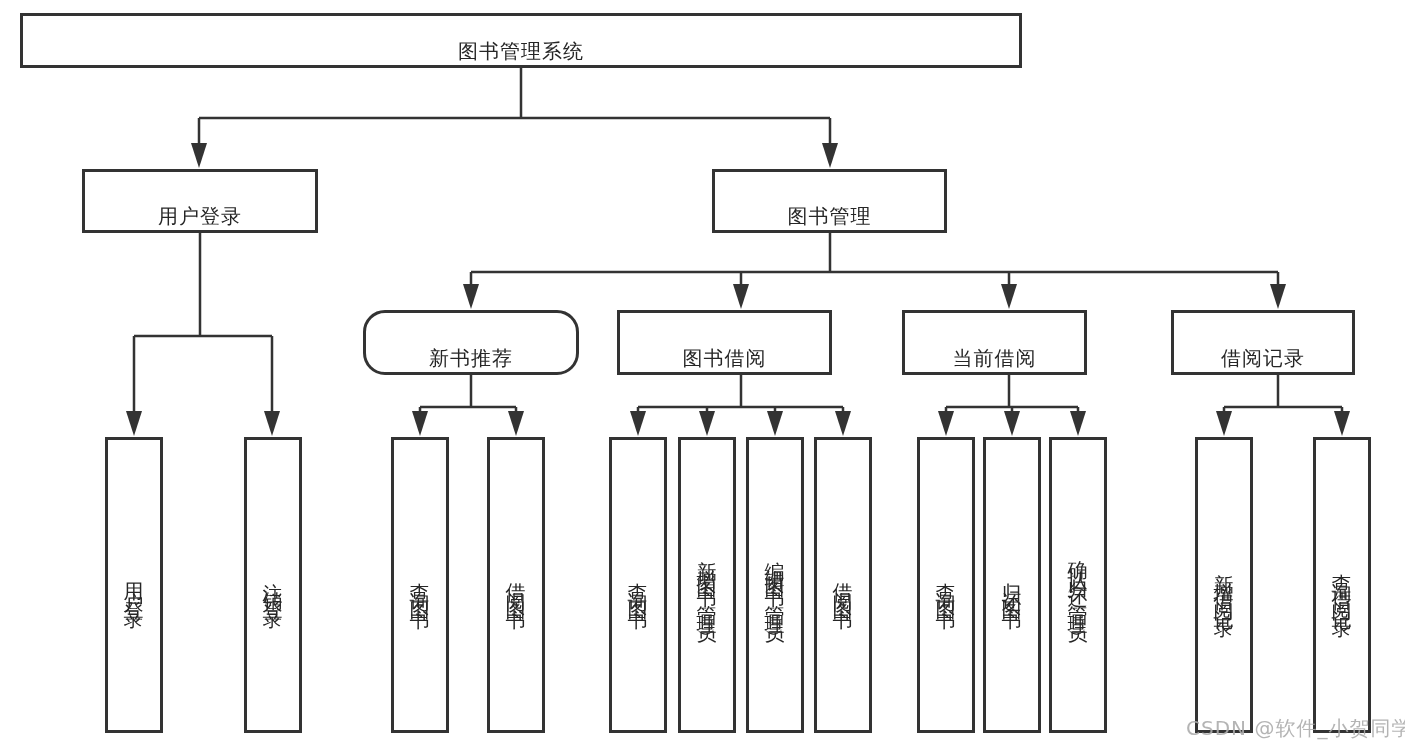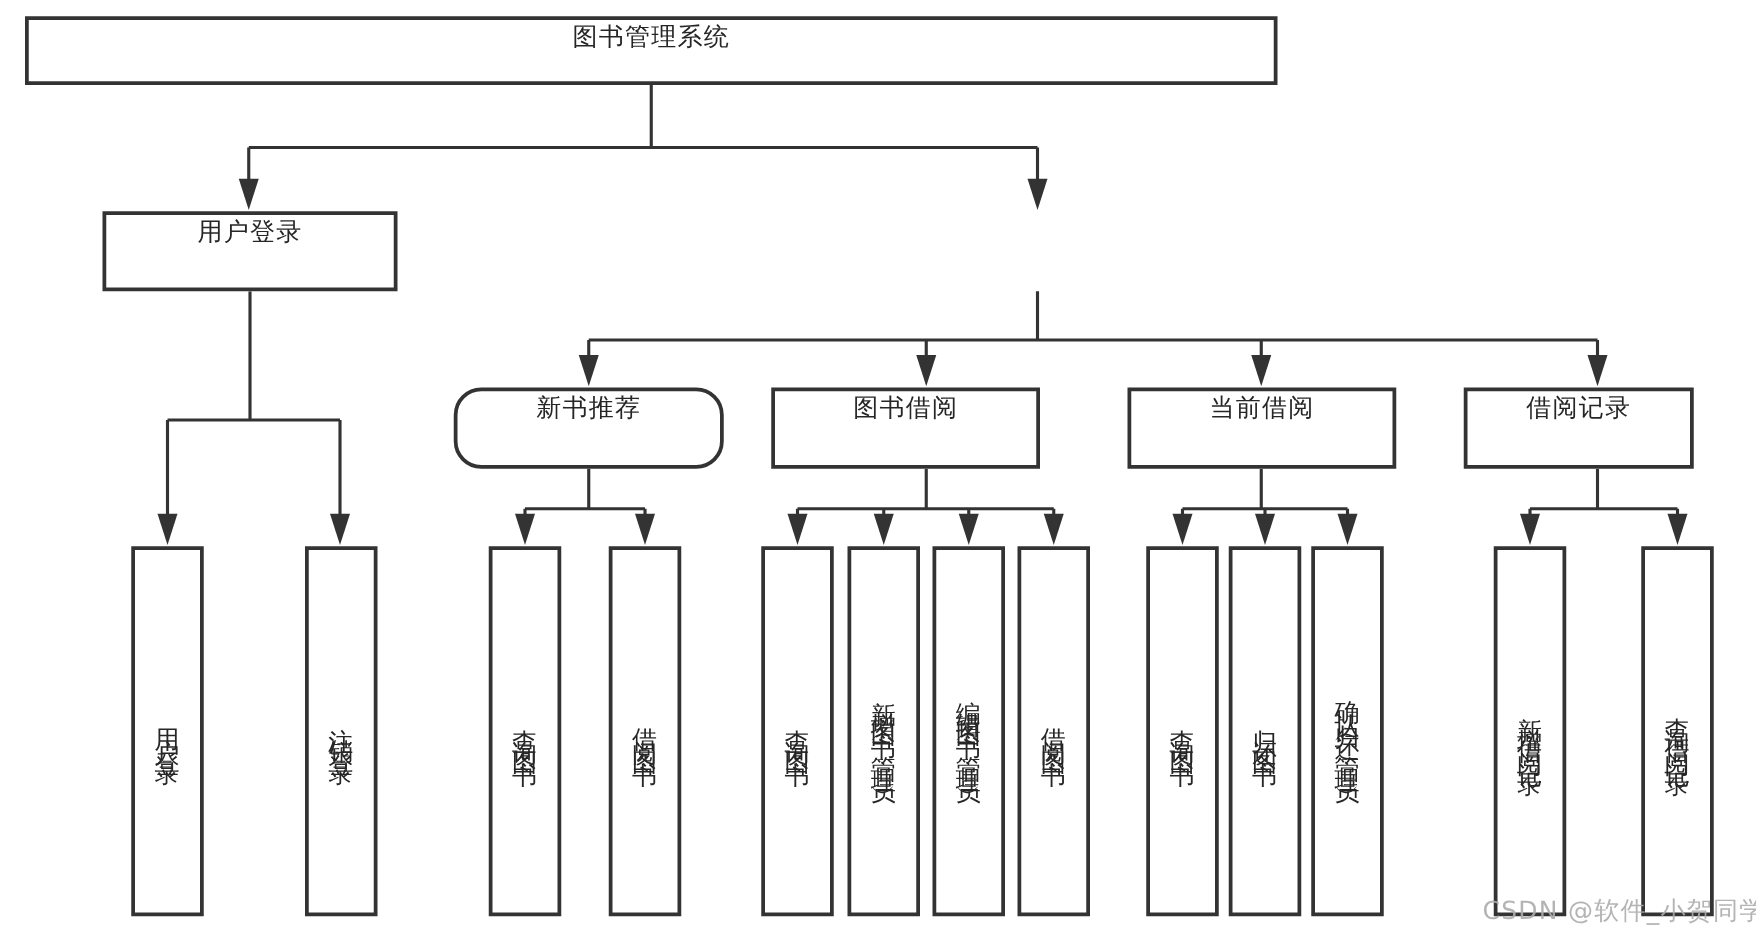--- a/index.html
+++ b/index.html
@@ -19,21 +19,21 @@
     left: 0; top: 0;
     width: 1405px; height: 747px;
     pointer-events: none;
   }
 
   .box {
     position: absolute;
     border: 3px solid #333333;
     background: #ffffff;
     display: flex;
-    align-items: flex-start;
+    align-items: flex-end;
     justify-content: center;
     color: #262626;
     font-size: 20px;
     letter-spacing: 1px;
     z-index: 2;
   }
 
   .leaf {
     position: absolute;
     top: 437px;
@@ -122,28 +122,31 @@
     </g>
   </svg>
 
   <div class="box" style="left:20px; top:13px; width:1002px; height:55px;">
     <span>图书管理系统</span>
   </div>
 
   <div class="box" style="left:82px; top:169px; width:236px; height:64px;">
     <span>用户登录</span>
   </div>
+  <div class="box" style="left:712px; top:169px; width:235px; height:64px;">
+    <span>图书管理</span>
+  </div>
 
   <div class="box" style="left:363px; top:310px; width:216px; height:65px;border-radius:22px;">
     <span>新书推荐</span>
   </div>
   <div class="box" style="left:617px; top:310px; width:215px; height:65px;">
     <span>图书借阅</span>
   </div>
-  <div class="box" style="left:902px; top:310px; width:215px; height:65px;">
+  <div class="box" style="left:902px; top:310px; width:185px; height:65px;">
     <span>当前借阅</span>
   </div>
   <div class="box" style="left:1171px; top:310px; width:184px; height:65px;font-family:Liberation Mono, monospace;">
     <span>借阅记录</span>
   </div>
 
   <div class="leaf" style="left:105px;">
     <span>用户登录</span>
   </div>
   <div class="leaf" style="left:244px;">

